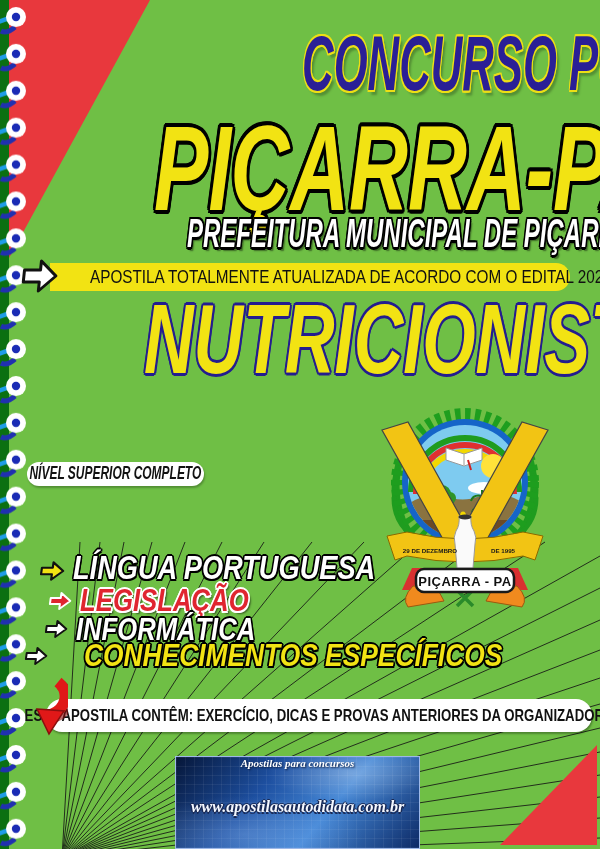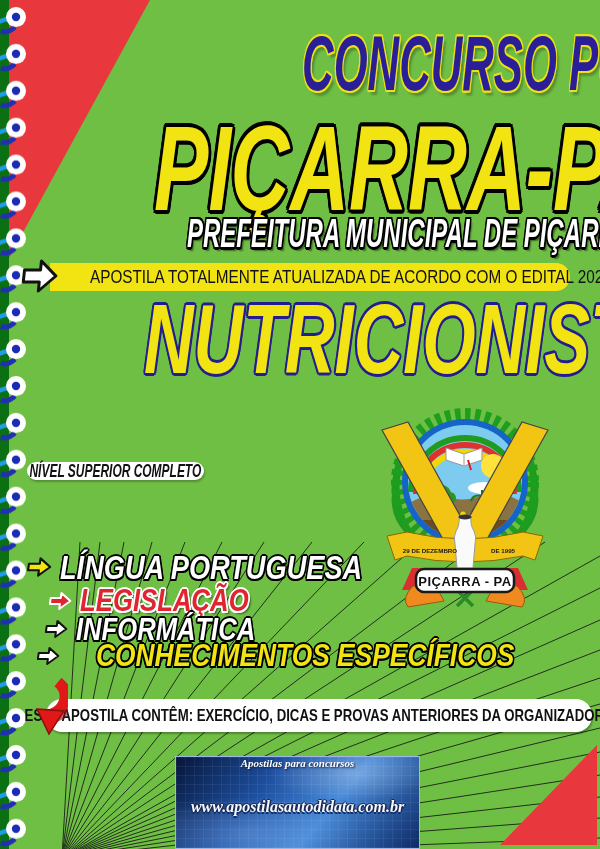--- a/index.html
+++ b/index.html
@@ -48,35 +48,35 @@
     transform:scaleX(.85);transform-origin:left center;white-space:nowrap;}
   #edital-arrow{left:20px;top:256px;}
 
   #role{left:30px;top:290px;width:565px;font-size:98px;color:#f2e313;}
   #role span{transform:scaleX(.70);transform-origin:center top;
     text-shadow:3px 0 #241d8f,-3px 0 #241d8f,0 3px #241d8f,0 -3px #241d8f,
       2.2px 2.2px #241d8f,-2.2px -2.2px #241d8f,2.2px -2.2px #241d8f,-2.2px 2.2px #241d8f;}
 
   #crest{left:380px;top:392px;}
 
-  #level-pill{left:27px;top:462px;width:177px;height:18px;background:#fff;border-radius:12px;
-    display:flex;align-items:center;justify-content:center;box-shadow:1px 2px 2px rgba(0,0,0,.25);}
+  #level-pill{left:27px;top:462px;width:177px;height:24px;background:#fff;border-radius:12px;
+    display:flex;align-items:flex-start;justify-content:center;box-shadow:1px 2px 2px rgba(0,0,0,.25);}
   #level-pill span{display:inline-block;font-size:19px;font-weight:bold;font-style:italic;
     color:#111;transform:scaleX(.63);white-space:nowrap;}
 
   .subject{display:flex;align-items:center;gap:8px;font-style:italic;font-weight:bold;
     white-space:nowrap;line-height:1;}
   .subject .lbl{display:inline-block;transform-origin:left center;}
-  #sub1{left:26px;top:550px;} #sub1 .lbl{font-size:34px;color:#fff;transform:scaleX(.80);
+  #sub1{left:39px;top:550px;align-items:flex-end;} #sub1 .lbl{font-size:34px;color:#fff;transform:scaleX(.80);
     text-shadow:2px 0 #000,-2px 0 #000,0 2px #000,0 -2px #000,1.5px 1.5px #000,-1.5px -1.5px #000,1.5px -1.5px #000,-1.5px 1.5px #000;}
   #sub2{left:48px;top:585px;} #sub2 .lbl{font-size:31px;color:#e02530;transform:scaleX(.83);
     text-shadow:2px 0 #fff,-2px 0 #fff,0 2px #fff,0 -2px #fff,1.5px 1.5px #fff,-1.5px -1.5px #fff,1.5px -1.5px #fff,-1.5px 1.5px #fff,3px 3px 2px rgba(0,0,0,.5);}
   #sub3{left:44px;top:613px;} #sub3 .lbl{font-size:32px;color:#fff;transform:scaleX(.80);
     text-shadow:2px 0 #000,-2px 0 #000,0 2px #000,0 -2px #000,1.5px 1.5px #000,-1.5px -1.5px #000,1.5px -1.5px #000,-1.5px 1.5px #000;}
-  #sub4{left:36px;top:640px;gap:36px;} #sub4 .lbl{font-size:31px;color:#f2e313;transform:scaleX(.85);
+  #sub4{left:24px;top:640px;gap:36px;} #sub4 .lbl{font-size:31px;color:#f2e313;transform:scaleX(.85);
     text-shadow:2px 0 #000,-2px 0 #000,0 2px #000,0 -2px #000,1.5px 1.5px #000,-1.5px -1.5px #000,1.5px -1.5px #000,-1.5px 1.5px #000;}
 
   #contents-bar{left:46px;top:699px;width:546px;height:33px;background:#fff;border-radius:16px;
     display:flex;align-items:center;justify-content:center;box-shadow:1px 2px 2px rgba(0,0,0,.3);}
   #contents-bar span{display:inline-block;font-size:16.5px;font-weight:bold;color:#111;
     transform:scaleX(.80);white-space:nowrap;}
   #down-arrow{left:24px;top:676px;}
 
   #logo{left:175px;top:756px;width:245px;height:93px;border:1px solid #9db8e8;box-sizing:border-box;
     background:

